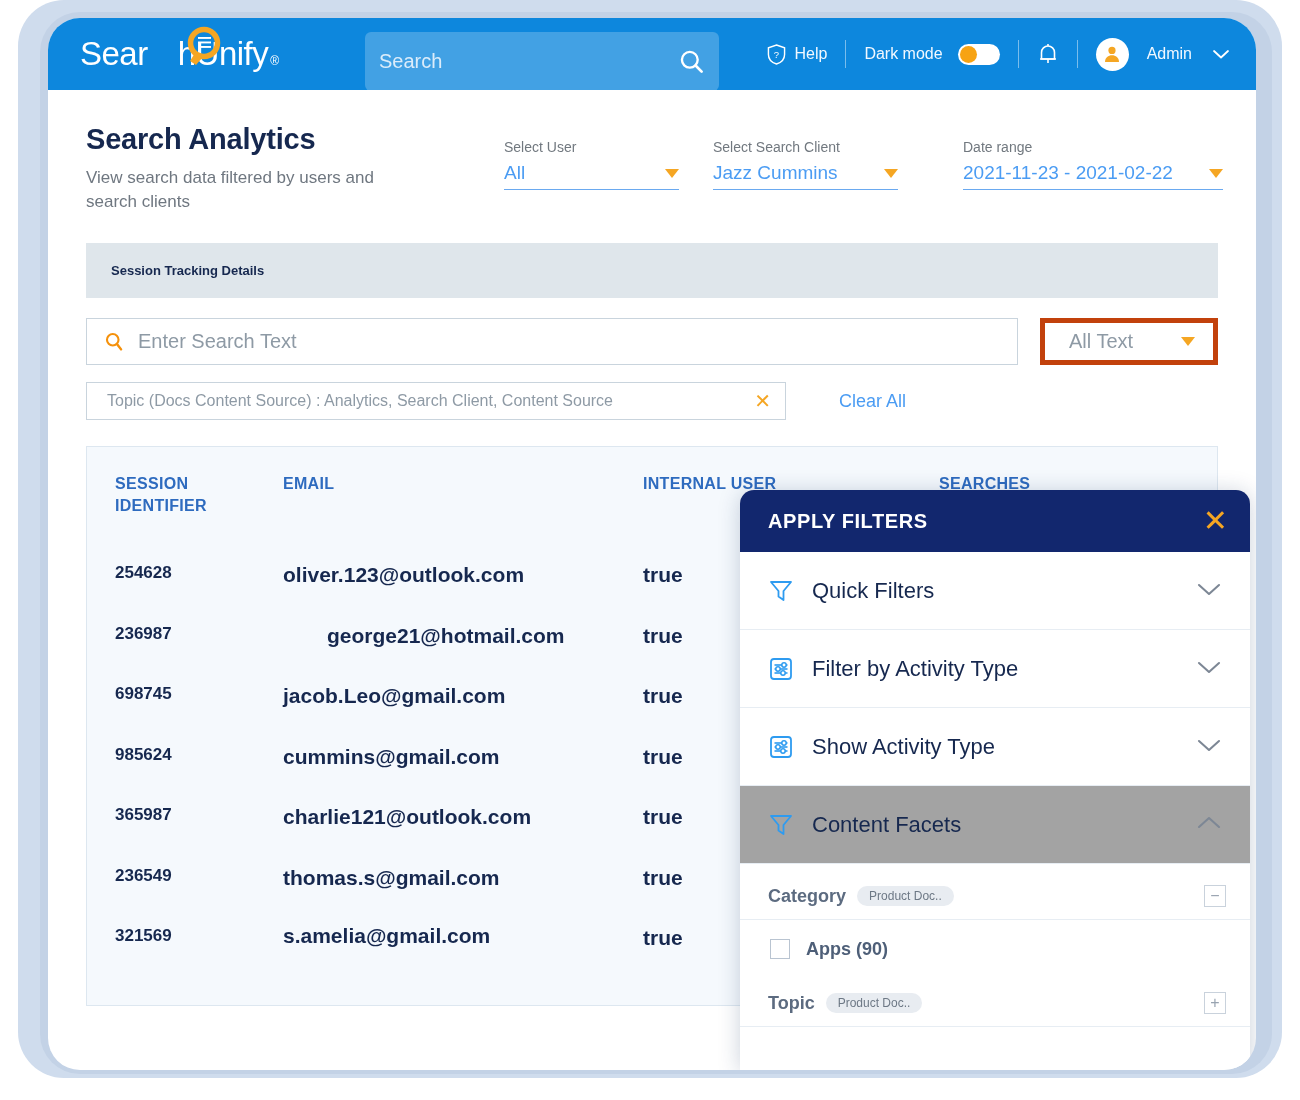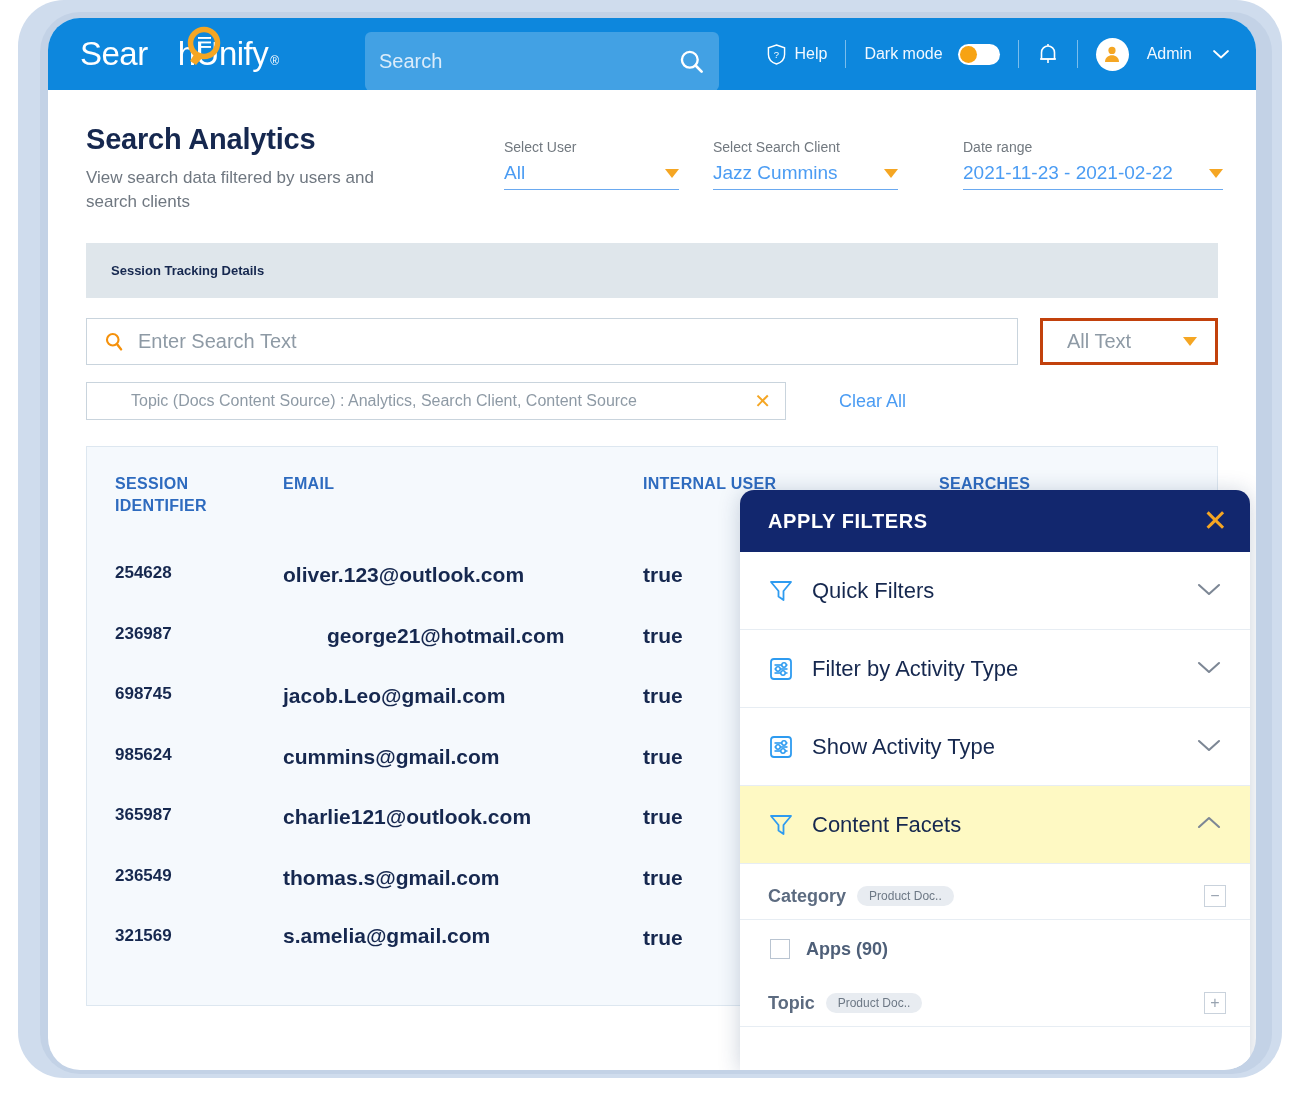--- a/index.html
+++ b/index.html
@@ -134,35 +134,35 @@
   #search-input-box {
     position: absolute; left: 0; top: 0;
     width: 932px; height: 47px;
     border: 1px solid #c9d4dd; background: #ffffff;
     display: flex; align-items: center; padding-left: 17px; gap: 13px;
   }
   #search-input-box .ph { color: #8e9aa5; font-size: 20px; }
   #alltext-box {
     position: absolute; left: 954px; top: 0;
     width: 178px; height: 47px;
-    border: 3px solid #c2410c; background: #ffffff;
+    border: 5px solid #c2410c; background: #ffffff;
     display: flex; align-items: center; justify-content: space-between;
     padding: 0 18px 0 24px;
   }
   #alltext-box .val { color: #8e9aa5; font-size: 20px; }
 
   
   #chip-row { position: absolute; left: 38px; top: 364px; display: flex; align-items: center; }
   #topic-chip {
     width: 700px; height: 38px;
     border: 1px solid #c9d4dd; background: #ffffff;
     display: flex; align-items: center; justify-content: space-between;
     padding: 0 14px 0 20px;
   }
-  #topic-chip .txt { color: #8e9aa5; font-size: 16px; margin-left: 24px; }
+  #topic-chip .txt { color: #8e9aa5; font-size: 16px; }
   #topic-chip .x { color: #f5a623; font-size: 20px; font-weight: 400; cursor: pointer; }
   #clear-all {
     margin-left: 53px; color: #4b9cf3; font-size: 18px; cursor: pointer;
   }
 
   
   #table-card {
     position: absolute; left: 38px; top: 428px;
     width: 1132px; height: 560px;
     background: #f5f9fd; border: 1px solid #dde7f0;
@@ -203,21 +203,21 @@
   #filters-head .close { color: #f5a623; font-size: 30px; font-weight: 400; cursor: pointer; line-height: 1; }
 
   .f-sect {
     height: 78px; display: flex; align-items: center;
     padding: 0 28px;
     border-bottom: 1px solid #e7edf3;
     cursor: pointer;
   }
   .f-sect .ico { width: 38px; display: flex; align-items: center; }
   .f-sect .nm { flex: 1; color: #16284f; font-size: 22px; margin-left: 6px; }
-  .f-sect.active { background: #fef9c3; }
+  .f-sect.active { background: #a3a3a3; }
 
   .facet-head {
     height: 47px; display: flex; align-items: center;
     padding: 0 24px 0 28px; border-bottom: 1px solid #e7edf3;
   }
   .facet-head .nm { color: #5c6b80; font-size: 18px; font-weight: 700; }
   .facet-head .pill {
     margin-left: 11px; background: #e8ecf1; color: #6d7885;
     border-radius: 11px; padding: 3px 12px; font-size: 12px;
   }

